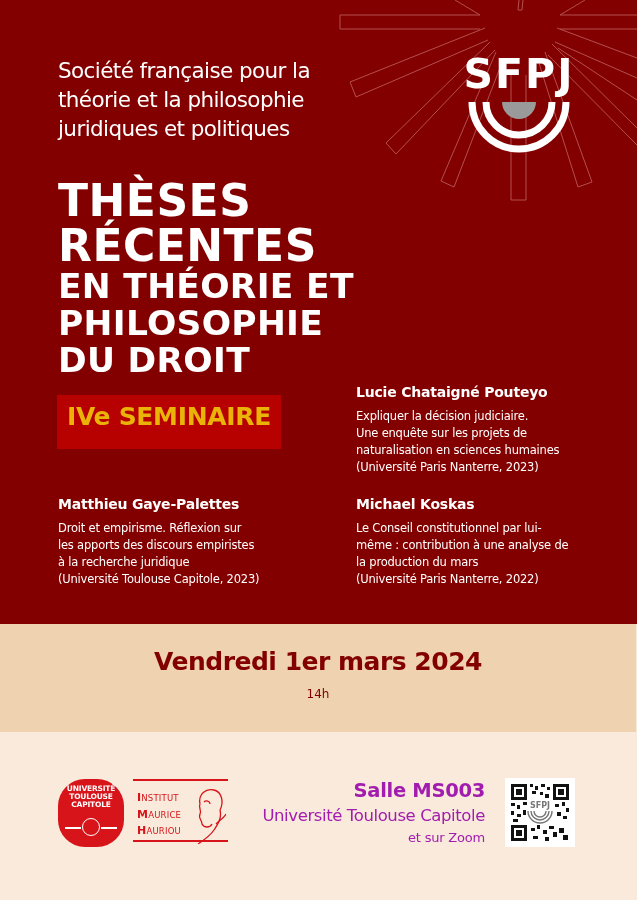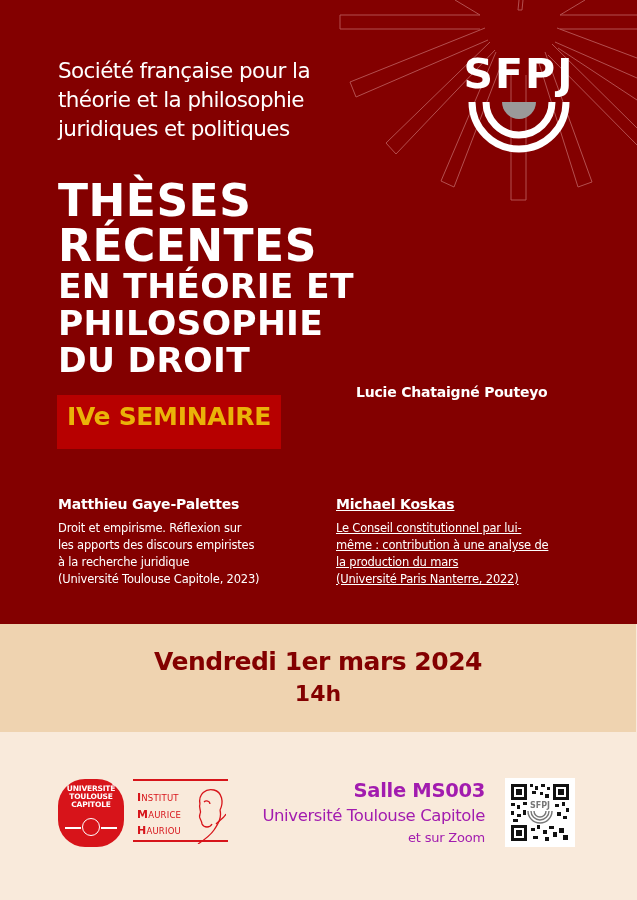--- a/index.html
+++ b/index.html
@@ -23,25 +23,25 @@
 
   .seminaire { position: absolute; left: 57px; top: 395px; width: 224px; height: 54px; background: #b70000;
         color: #eab308; font-weight: bold; font-size: 25px; line-height: 44px; text-align: center; letter-spacing: -0.3px; white-space: nowrap; }
 
   .speaker { position: absolute; color: #fff; }
   .speaker .name { font-weight: bold; font-size: 14px; line-height: 20px; white-space: nowrap; letter-spacing: -0.2px; }
   .speaker .desc { font-size: 11.5px; line-height: 17px; margin-top: 6px; letter-spacing: -0.2px; }
   .speaker .desc div { white-space: nowrap; }
   .sp1 { left: 356px; top: 382px; }
   .sp2 { left: 58px; top: 494px; }
-  .sp3 { left: 336px; top: 494px; text-decoration: underline; }
+  .sp3 { left: 356px; top: 494px; }
 
   .date-band { position: absolute; left: 0; top: 624px; width: 636px; height: 108px; background: #efd3b0; text-align: center; color: #830000; }
   .date-band .date { margin-top: 20px; font-weight: bold; font-size: 25px; line-height: 36px; letter-spacing: -0.5px; }
-  .date-band .time { font-weight: bold; font-size: 22px; line-height: 28px; }
+  .date-band .time { font-weight: normal; font-size: 12px; line-height: 28px; }
 
   .bottom { position: absolute; left: 0; top: 732px; width: 637px; height: 168px; background: #f9eadb; }
 
   .utc { position: absolute; left: 58px; top: 779px; width: 66px; height: 68px; background: #d7141a; color: #fff; text-align: center; border-radius: 27px; }
   .utc .t { font-weight: bold; font-size: 7.5px; line-height: 8px; margin-top: 6px; letter-spacing: -0.2px; }
   .utc .seal { position: absolute; left: 24px; top: 39px; width: 18px; height: 18px; border: 1.5px solid #fff; border-radius: 50%; }
   .utc .line-l { position: absolute; left: 7px; top: 48px; width: 16px; height: 1.5px; background: #fff; }
   .utc .line-r { position: absolute; left: 43px; top: 48px; width: 16px; height: 1.5px; background: #fff; }
 
   .imh { position: absolute; left: 133px; top: 779px; width: 95px; height: 63px; border-top: 2px solid #d7141a; border-bottom: 2px solid #d7141a; color: #d7141a; }
@@ -114,20 +114,26 @@
     <div class="big">RÉCENTES</div>
     <div class="mid">EN THÉORIE ET</div>
     <div class="mid">PHILOSOPHIE</div>
     <div class="mid">DU DROIT</div>
   </div>
 
   <div class="seminaire">IVe SEMINAIRE</div>
 
   <div class="speaker sp1">
     <div class="name">Lucie Chataigné Pouteyo</div>
+    <div class="desc">
+      <div>Expliquer la décision judiciaire.</div>
+      <div>Une enquête sur les projets de</div>
+      <div>naturalisation en sciences humaines</div>
+      <div>(Université Paris Nanterre, 2023)</div>
+    </div>
   </div>
 
   <div class="speaker sp2">
     <div class="name">Matthieu Gaye-Palettes</div>
     <div class="desc">
       <div>Droit et empirisme. Réflexion sur</div>
       <div>les apports des discours empiristes</div>
       <div>à la recherche juridique</div>
       <div>(Université Toulouse Capitole, 2023)</div>
     </div>

